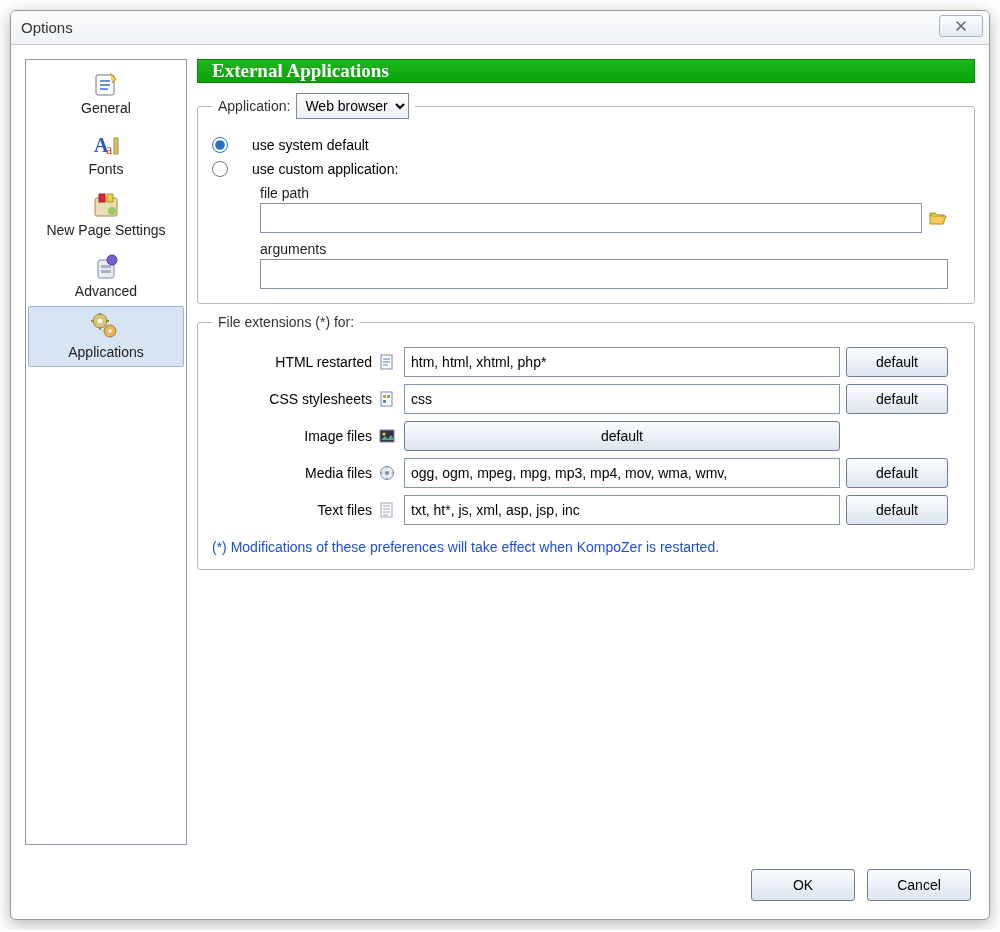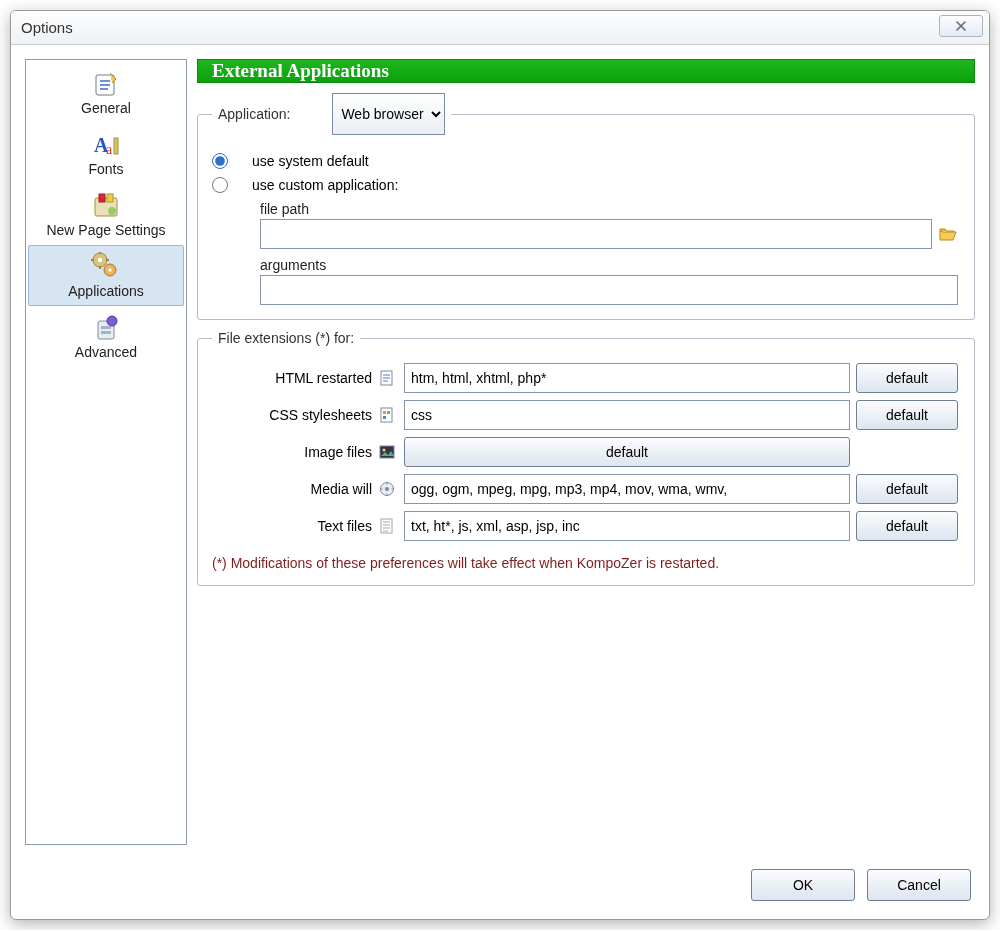--- a/index.html
+++ b/index.html
@@ -89,38 +89,37 @@
   border: 1px solid #088a08;
   padding: 0 14px;
   color: #fff;
   font-size: 19px;
   font-weight: bold;
   font-family: Liberation Serif, serif;
 }
 fieldset.group {
   border: 1px solid #b5bcc7;
   border-radius: 3px;
-  padding: 10px 16px 14px 14px;
+  padding: 10px 26px 14px 14px;
   margin: 0;
 }
 fieldset.group > legend {
   padding: 0 6px;
   font-size: 14px;
   color: #333;
   display:flex;
   align-items:center;
   gap:6px;
 }
 .app-select {
-  height: 42px;
+  height: 26px;
   border: 1px solid #7a8aa4;
   background: linear-gradient(#fff,#ebeef3);
   font: inherit;
   padding: 2px 4px;
-  margin-left: 36px;
 }
 .radio-row { display:flex; align-items:center; gap:24px; margin: 8px 0; }
 .radio-row input[type=radio] { width:16px; height:16px; accent-color:#2a6fc9; }
 .sub-block { margin-left: 48px; margin-top: 6px; }
 .sub-label { font-size:14px; color:#222; margin-bottom:2px; display:block;}
 .path-row { display:flex; align-items:center; gap:6px; }
 input.textbox {
   height: 30px;
   border: 1px solid #8896ab;
   padding: 3px 6px;
@@ -141,21 +140,21 @@
 .ext-row input.textbox { width:100%; }
 .btn {
   height: 30px;
   border: 1px solid #6f7d95;
   background: linear-gradient(#fbfcfe,#dde5f0);
   border-radius: 3px;
   font: inherit;
   cursor: pointer;
   padding: 0 14px;
 }
-.note { margin-top: 14px; font-size:14px; color:#7f1d1d; }
+.note { margin-top: 14px; font-size:14px; color:#1d4ed8; }
 .footer {
   border-top: 0;
   padding: 10px 18px 18px 0;
   display:flex;
   justify-content:flex-end;
   gap:12px;
 }
 .footer .btn { width: 104px; height: 32px; }
 </style>
 </head>
@@ -201,20 +200,32 @@
       <div class="sidebar-item">
         <span class="icon">
           <svg width="32" height="30" viewBox="0 0 32 30">
               <rect x="5" y="7" width="22" height="18" rx="2" fill="#eadfb8" stroke="#a78b40"></rect>
               <rect x="9" y="3" width="6" height="8" fill="#d24" stroke="#921"></rect>
               <rect x="17" y="3" width="6" height="8" fill="#ec4" stroke="#a92"></rect>
               <circle cx="22" cy="20" r="4" fill="#9c6"></circle>
             </svg>
         </span>
         <span class="label">New Page Settings</span>
+      </div>
+
+      <div class="sidebar-item">
+        <span class="icon">
+          <svg width="32" height="30" viewBox="0 0 32 30">
+              <rect x="8" y="8" width="16" height="18" rx="2" fill="#e8edf4" stroke="#7a8aa4"></rect>
+              <circle cx="22" cy="8" r="5" fill="#7a5fd4" stroke="#4a3a94"></circle>
+              <rect x="11" y="13" width="10" height="3" fill="#a4b2c8"></rect>
+              <rect x="11" y="18" width="10" height="3" fill="#a4b2c8"></rect>
+            </svg>
+        </span>
+        <span class="label">Advanced</span>
       </div>
 
       <div class="sidebar-item selected">
         <span class="icon">
           <svg width="32" height="30" viewBox="0 0 32 30">
             <g transform="translate(10,8)">
                 <circle r="7" fill="#d8c47a" stroke="#9a8840"></circle>
                 <circle r="2.2" fill="#fff"></circle>
                 <g stroke="#9a8840" stroke-width="2">
                   <line x1="0" y1="-9" x2="0" y2="-6"></line>
@@ -225,32 +236,20 @@
               </g>
             <g transform="translate(20,18)">
                 <circle r="6" fill="#e8b45a" stroke="#aa7830"></circle>
                 <circle r="1.8" fill="#fff"></circle>
               </g>
           </svg>
         </span>
         <span class="label">Applications</span>
       </div>
 
-      <div class="sidebar-item">
-        <span class="icon">
-          <svg width="32" height="30" viewBox="0 0 32 30">
-              <rect x="8" y="8" width="16" height="18" rx="2" fill="#e8edf4" stroke="#7a8aa4"></rect>
-              <circle cx="22" cy="8" r="5" fill="#7a5fd4" stroke="#4a3a94"></circle>
-              <rect x="11" y="13" width="10" height="3" fill="#a4b2c8"></rect>
-              <rect x="11" y="18" width="10" height="3" fill="#a4b2c8"></rect>
-            </svg>
-        </span>
-        <span class="label">Advanced</span>
-      </div>
-
     </div>
 
     <div class="mainpane">
 
       <div class="header-bar">
         <span>External Applications</span>
       </div>
 
       <fieldset class="group">
         <legend>
@@ -320,21 +319,21 @@
               <svg width="16" height="16" viewBox="0 0 16 16">
                 <rect x="1" y="2" width="14" height="12" fill="#334" stroke="#7a8aa4"></rect>
                 <circle cx="5" cy="6" r="1.5" fill="#fc5"></circle>
                 <path d="M2 12 L6 8 L9 11 L12 7 L15 12 Z" fill="#5a8"></path>
               </svg>
             </span>
           <button class="btn">default</button>
         </div>
 
         <div class="ext-row">
-          <span class="rlabel">Media will</span>
+          <span class="rlabel">Media files</span>
           <span class="type-icon">
               <svg width="16" height="16" viewBox="0 0 16 16">
                 <circle cx="8" cy="8" r="6.5" fill="#e8edf4" stroke="#7a8aa4"></circle>
                 <circle cx="8" cy="8" r="2" fill="#7a8aa4"></circle>
                 <path d="M8 1.5v2M8 12.5v2M1.5 8h2M12.5 8h2" stroke="#7a8aa4"></path>
               </svg>
             </span>
           <input class="textbox" value="ogg, ogm, mpeg, mpg, mp3, mp4, mov, wma, wmv," style="">
           <button class="btn">default</button>
         </div>

